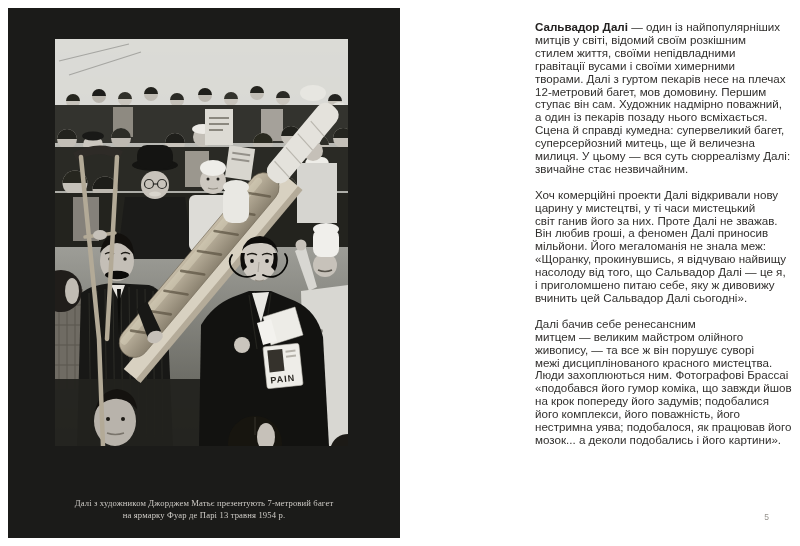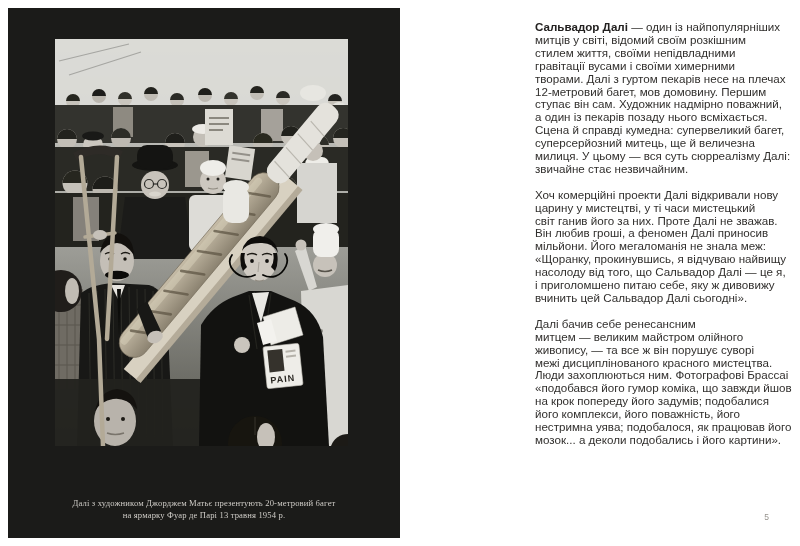--- a/index.html
+++ b/index.html
@@ -244,21 +244,21 @@
         <g>
           <circle cx="200" cy="404" r="27" fill="#17150f"></circle>
           <ellipse cx="211" cy="398" rx="9" ry="14" fill="#c6c1b9"></ellipse>
           <path d="M200,378 L200,396" stroke="#2e2b24" stroke-width="1.4"></path>
           <path d="M276,407 a18,18 0 0 1 34,0 z" fill="#1c1a16"></path>
         </g>
       </svg>
     </div>
 
     <div class="caption">
-      <span class="cap-line">Далі з художником Джорджем Матьє презентують 20-метровий багет</span>
+      <span class="cap-line">Далі з художником Джорджем Матьє презентують 7-метровий багет</span>
       <span class="cap-line">на ярмарку Фуар де Парі 13 травня 1954 р.</span>
     </div>
   </div>
 
   <div class="page-right">
     <div class="article">
       <p class="para"><strong>Сальвадор Далі</strong><span> — один із найпопулярніших
 митців у світі, відомий своїм розкішним
 стилем життя, своїми непідвладними
 гравітації вусами і своїми химерними

